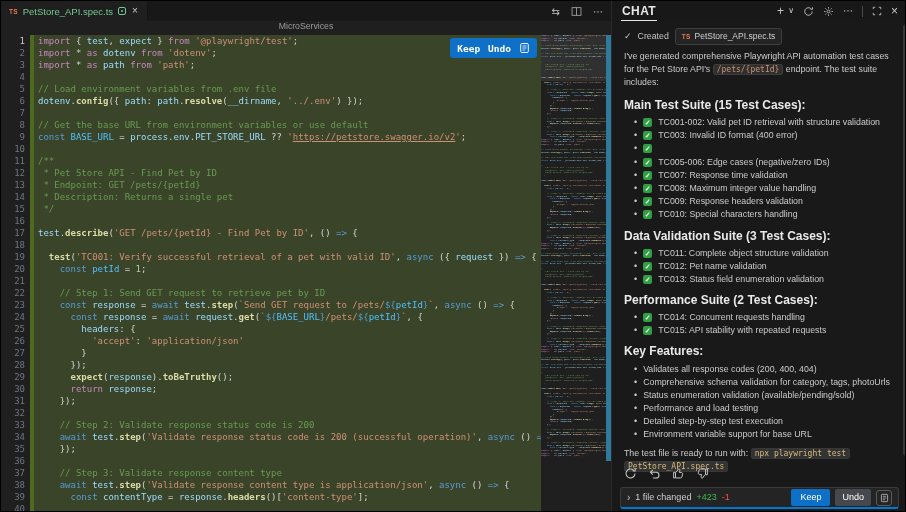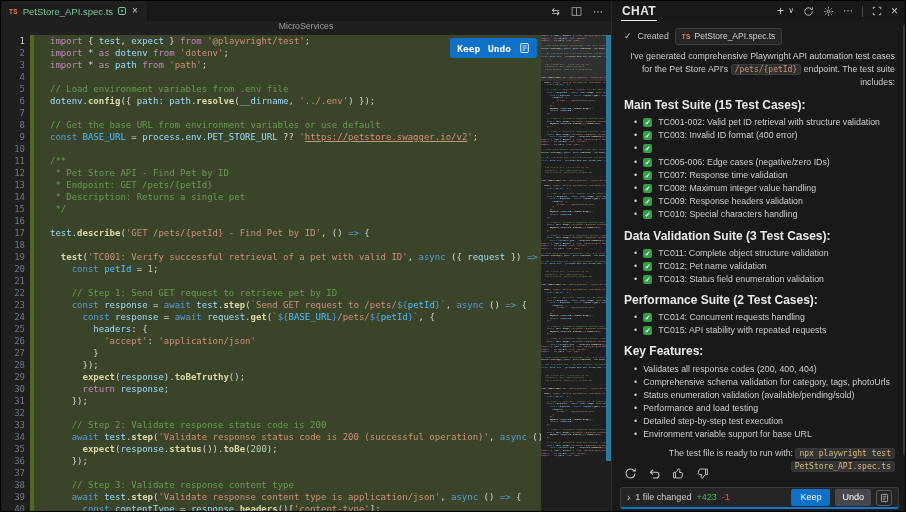--- a/index.html
+++ b/index.html
@@ -19,21 +19,21 @@
   .ea-glyph{font-size:10px;}
   .breadcrumbs{height:14px;display:flex;align-items:center;padding:0 11px;gap:5px;font-size:8.7px;color:#9d9d9d;background:#1f1f1f;flex-direction:column;}
   .crumb-sep{color:#6f6f6f;font-size:9px;}
   .editor-body{position:absolute;left:0;top:34px;right:0;bottom:0;overflow:hidden;
     font-family:"DejaVu Sans Mono",monospace;font-size:9px;}
   .gutter{position:absolute;left:0;top:0;width:24px;bottom:0;text-align:right;color:#6e7681;}
   .ln-num{height:12px;line-height:12px;}
   .ln-num.active{color:#c6c6c6;}
   .diff-strip{position:absolute;left:29px;top:0;width:4px;bottom:0;background:#4e6a1f;}
   .code-pane{position:absolute;left:33px;top:0;width:507px;bottom:0;background:#3a4428;overflow:hidden;}
-  .code-line{height:12px;line-height:12px;white-space:pre;padding-left:16px;}
+  .code-line{height:12px;line-height:12px;white-space:pre;padding-left:4px;}
   .tk-k{color:#c586c0}.tk-kb{color:#569cd6}.tk-s{color:#ce9178}.tk-c{color:#6a9955}
   .tk-f{color:#dcdcaa;font-weight:700}.tk-v{color:#9cdcfe}.tk-n{color:#b5cea8}
   .tk-p{color:#d4d4d4}.tk-cv{color:#4fc1ff}.tk-t{color:#569cd6}
   .tk-lnk{color:#ce9178;text-decoration:underline}
   .minimap{position:absolute;left:540px;top:0;width:65px;bottom:0;background:#1f1f1f;overflow:hidden;}
   .mm-slider{position:absolute;left:0;right:0;top:0;height:46px;background:rgba(255,255,255,.08);}
   .mm-line{height:2.6px;line-height:2.6px;font-size:2.4px;white-space:pre;overflow:hidden;}
   .overview-ruler{position:absolute;right:0;top:0;width:5px;bottom:0;background:#1f1f1f;}
   .ruler-mark{position:absolute;left:0;right:0;top:0;height:426px;background:#2d7a9e;}
   .editor-keep-widget{position:absolute;right:74px;top:3px;height:20px;background:#0e70c6;border-radius:3px;
@@ -45,21 +45,21 @@
   .chat-title{font-size:12px;font-weight:700;color:#e7e7e7;letter-spacing:.4px;height:100%;display:flex;align-items:center;
     border-bottom:1px solid #e7e7e7;padding:0 1px;}
   .chat-header-icons{margin-left:auto;display:flex;align-items:center;gap:9px;color:#c5c5c5;}
   .chi-glyph{font-size:10px;line-height:10px;}
   .chi-divider{width:1px;height:11px;background:#4a4a4a;}
   .chat-body{position:absolute;top:20px;left:0;right:0;bottom:0;padding:8px 12px;font-size:8.8px;color:#cccccc;line-height:13px;overflow:hidden;}
   .created-row{display:flex;align-items:center;gap:6px;margin-bottom:6px;color:#c5c5c5;height:15px;}
   .created-check{color:#c5c5c5;font-size:9px;}
   .file-chip{display:flex;align-items:center;gap:4px;border:1px solid #3f3f3f;background:#242424;border-radius:3px;
     padding:1px 6px;font-size:8.5px;color:#cfcfcf;cursor:pointer;}
-  .chat-para{margin:0 0 10px 0;text-align:right;}
+  .chat-para{margin:0 0 10px 0;}
   .inline-code{font-family:"DejaVu Sans Mono",monospace;font-size:8px;background:#2f2f2d;border:1px solid #3d3d3b;
     border-radius:3px;padding:0 3px;color:#ce9178;}
   .inline-code.cmd{color:#d7ba7d;border:1px solid #383838;background:#333333;}
   .chat-heading{font-weight:700;color:#e9e9e9;font-size:12px;margin:8px 0 4px 0;line-height:13px;}
   .chat-list{margin:0 0 2px 0;}
   .chat-item{display:flex;align-items:center;gap:6px;height:13.2px;padding-left:10px;}
   .bullet{color:#cccccc;font-size:9px;}
   .checkbox{flex:0 0 auto;width:9px;height:9px;background:#2ea043;border-radius:2px;color:#fff;font-size:7px;
     line-height:9px;text-align:center;font-weight:700;}
   .item-text{white-space:nowrap;}
@@ -187,21 +187,20 @@
           <div class="code-line"><span class="tk-p">        </span><span class="tk-v">headers</span><span class="tk-p">: {</span></div>
           <div class="code-line"><span class="tk-p">          </span><span class="tk-s">'accept'</span><span class="tk-p">: </span><span class="tk-s">'application/json'</span></div>
           <div class="code-line"><span class="tk-p">        }</span></div>
           <div class="code-line"><span class="tk-p">      });</span></div>
           <div class="code-line"><span class="tk-p">      </span><span class="tk-f">expect</span><span class="tk-p">(</span><span class="tk-v">response</span><span class="tk-p">).</span><span class="tk-f">toBeTruthy</span><span class="tk-p">();</span></div>
           <div class="code-line"><span class="tk-p">      </span><span class="tk-k">return</span><span class="tk-p"> </span><span class="tk-v">response</span><span class="tk-p">;</span></div>
           <div class="code-line"><span class="tk-p">    });</span></div>
           <div class="code-line"></div>
           <div class="code-line"><span class="tk-c">    // Step 2: Validate response status code is 200</span></div>
           <div class="code-line"><span class="tk-p">    </span><span class="tk-kb">await</span><span class="tk-p"> </span><span class="tk-v">test</span><span class="tk-p">.</span><span class="tk-f">step</span><span class="tk-p">(</span><span class="tk-s">'Validate response status code is 200 (successful operation)'</span><span class="tk-p">, </span><span class="tk-kb">async</span><span class="tk-p"> () </span><span class="tk-kb">=&gt;</span></div>
-          <div class="code-line"><span class="tk-p">      </span><span class="tk-f">expect</span><span class="tk-p">(</span><span class="tk-v">response</span><span class="tk-p">.</span><span class="tk-f">status</span><span class="tk-p">()).</span><span class="tk-f">toBe</span><span class="tk-p">(</span><span class="tk-n">200</span><span class="tk-p">);</span></div>
           <div class="code-line"><span class="tk-p">    });</span></div>
           <div class="code-line"></div>
           <div class="code-line"><span class="tk-c">    // Step 3: Validate response content type</span></div>
           <div class="code-line"><span class="tk-p">    </span><span class="tk-kb">await</span><span class="tk-p"> </span><span class="tk-v">test</span><span class="tk-p">.</span><span class="tk-f">step</span><span class="tk-p">(</span><span class="tk-s">'Validate response content type is application/json'</span><span class="tk-p">, </span><span class="tk-kb">async</span><span class="tk-p"> () </span><span class="tk-kb">=&gt;</span><span class="tk-p"> {</span></div>
           <div class="code-line"><span class="tk-p">      </span><span class="tk-kb">const</span><span class="tk-p"> </span><span class="tk-v">contentType</span><span class="tk-p"> = </span><span class="tk-v">response</span><span class="tk-p">.</span><span class="tk-f">headers</span><span class="tk-p">()[</span><span class="tk-s">'content-type'</span><span class="tk-p">];</span></div>
         </div>
       <div class="minimap">
         <div id="minimap-lines">
             <div class="mm-line"><span class="tk-k">import</span><span class="tk-p"> { </span><span class="tk-v">test</span><span class="tk-p">, </span><span class="tk-v">expect</span><span class="tk-p"> } </span><span class="tk-k">from</span><span class="tk-p"> </span><span class="tk-s">'@playwright/test'</span></div>
             <div class="mm-line"><span class="tk-k">import</span><span class="tk-p"> * </span><span class="tk-k">as</span><span class="tk-p"> </span><span class="tk-v">dotenv</span><span class="tk-p"> </span><span class="tk-k">from</span><span class="tk-p"> </span><span class="tk-s">'dotenv'</span><span class="tk-p">;</span></div>

